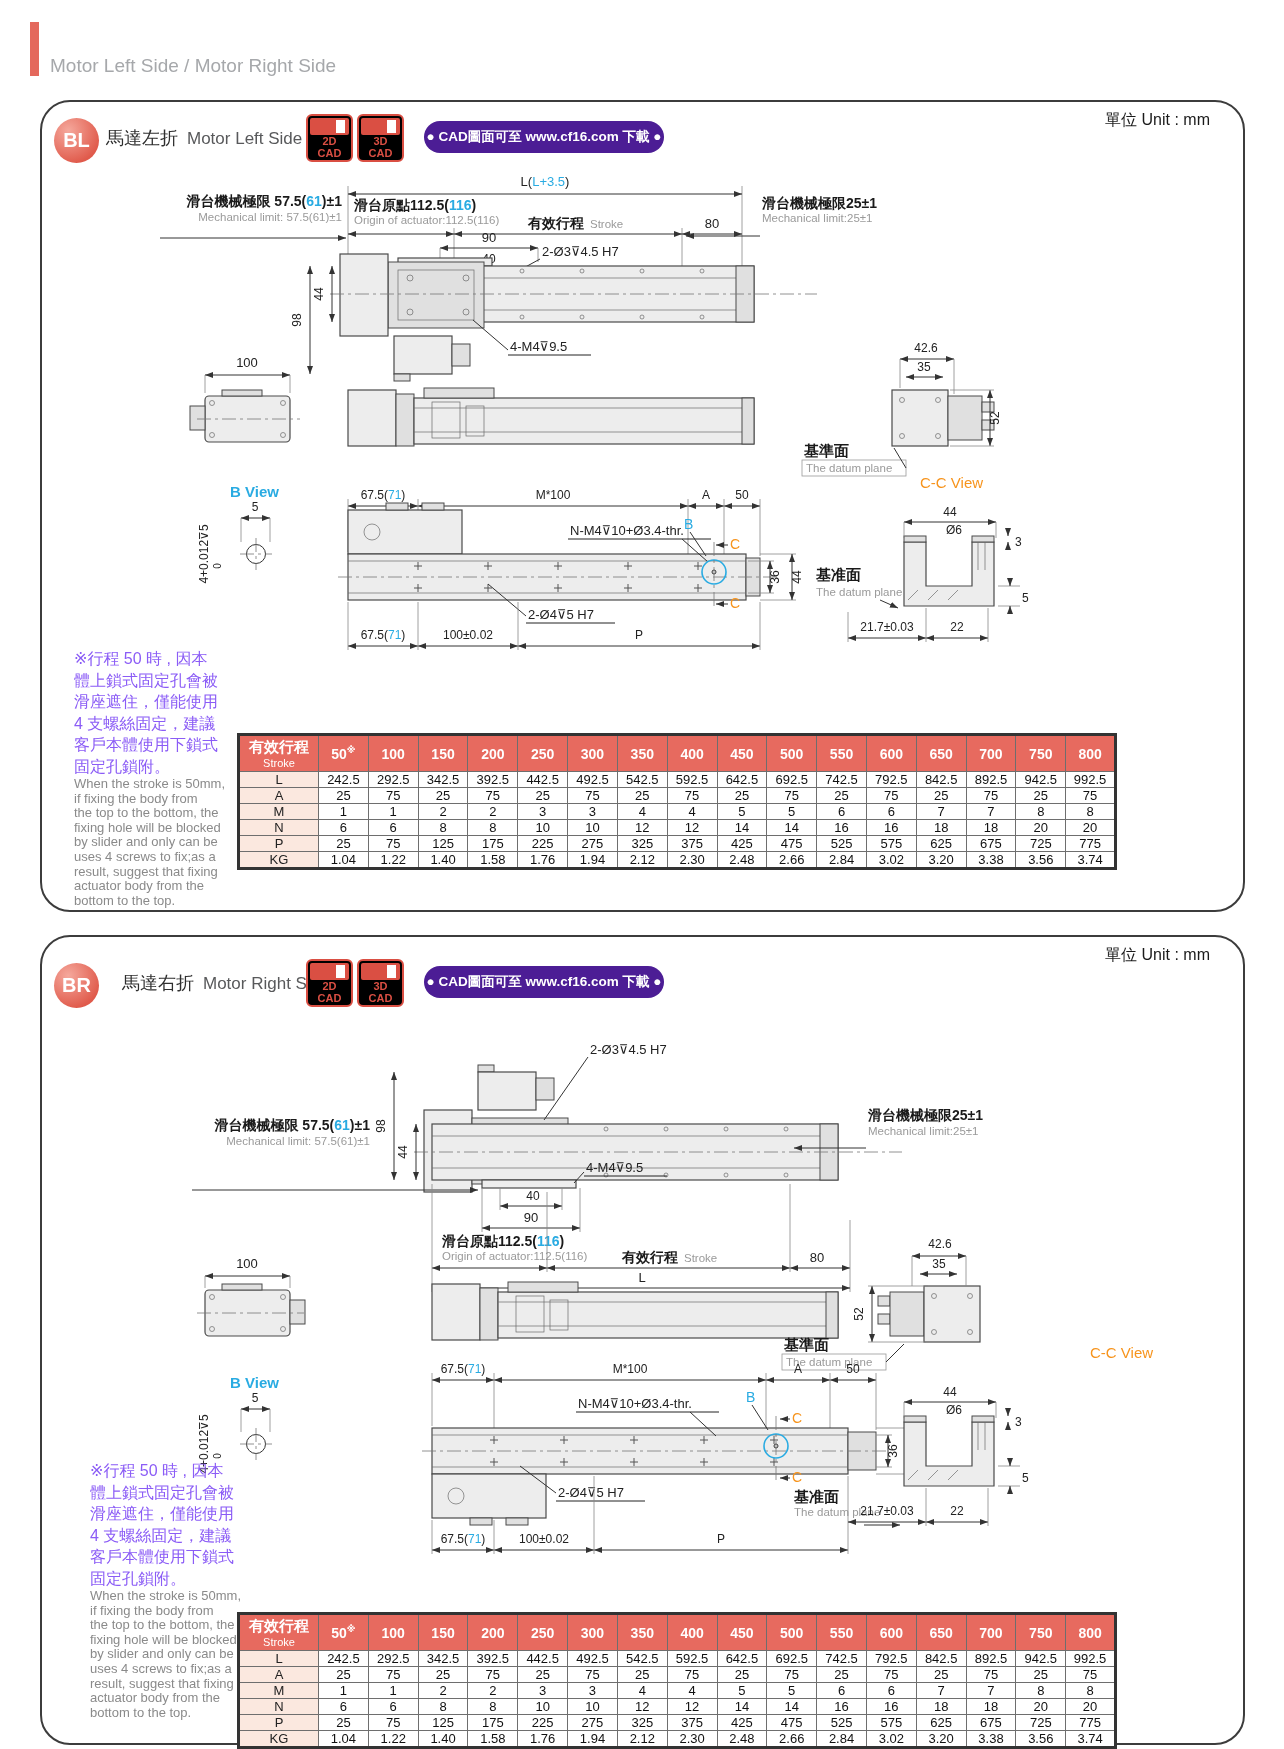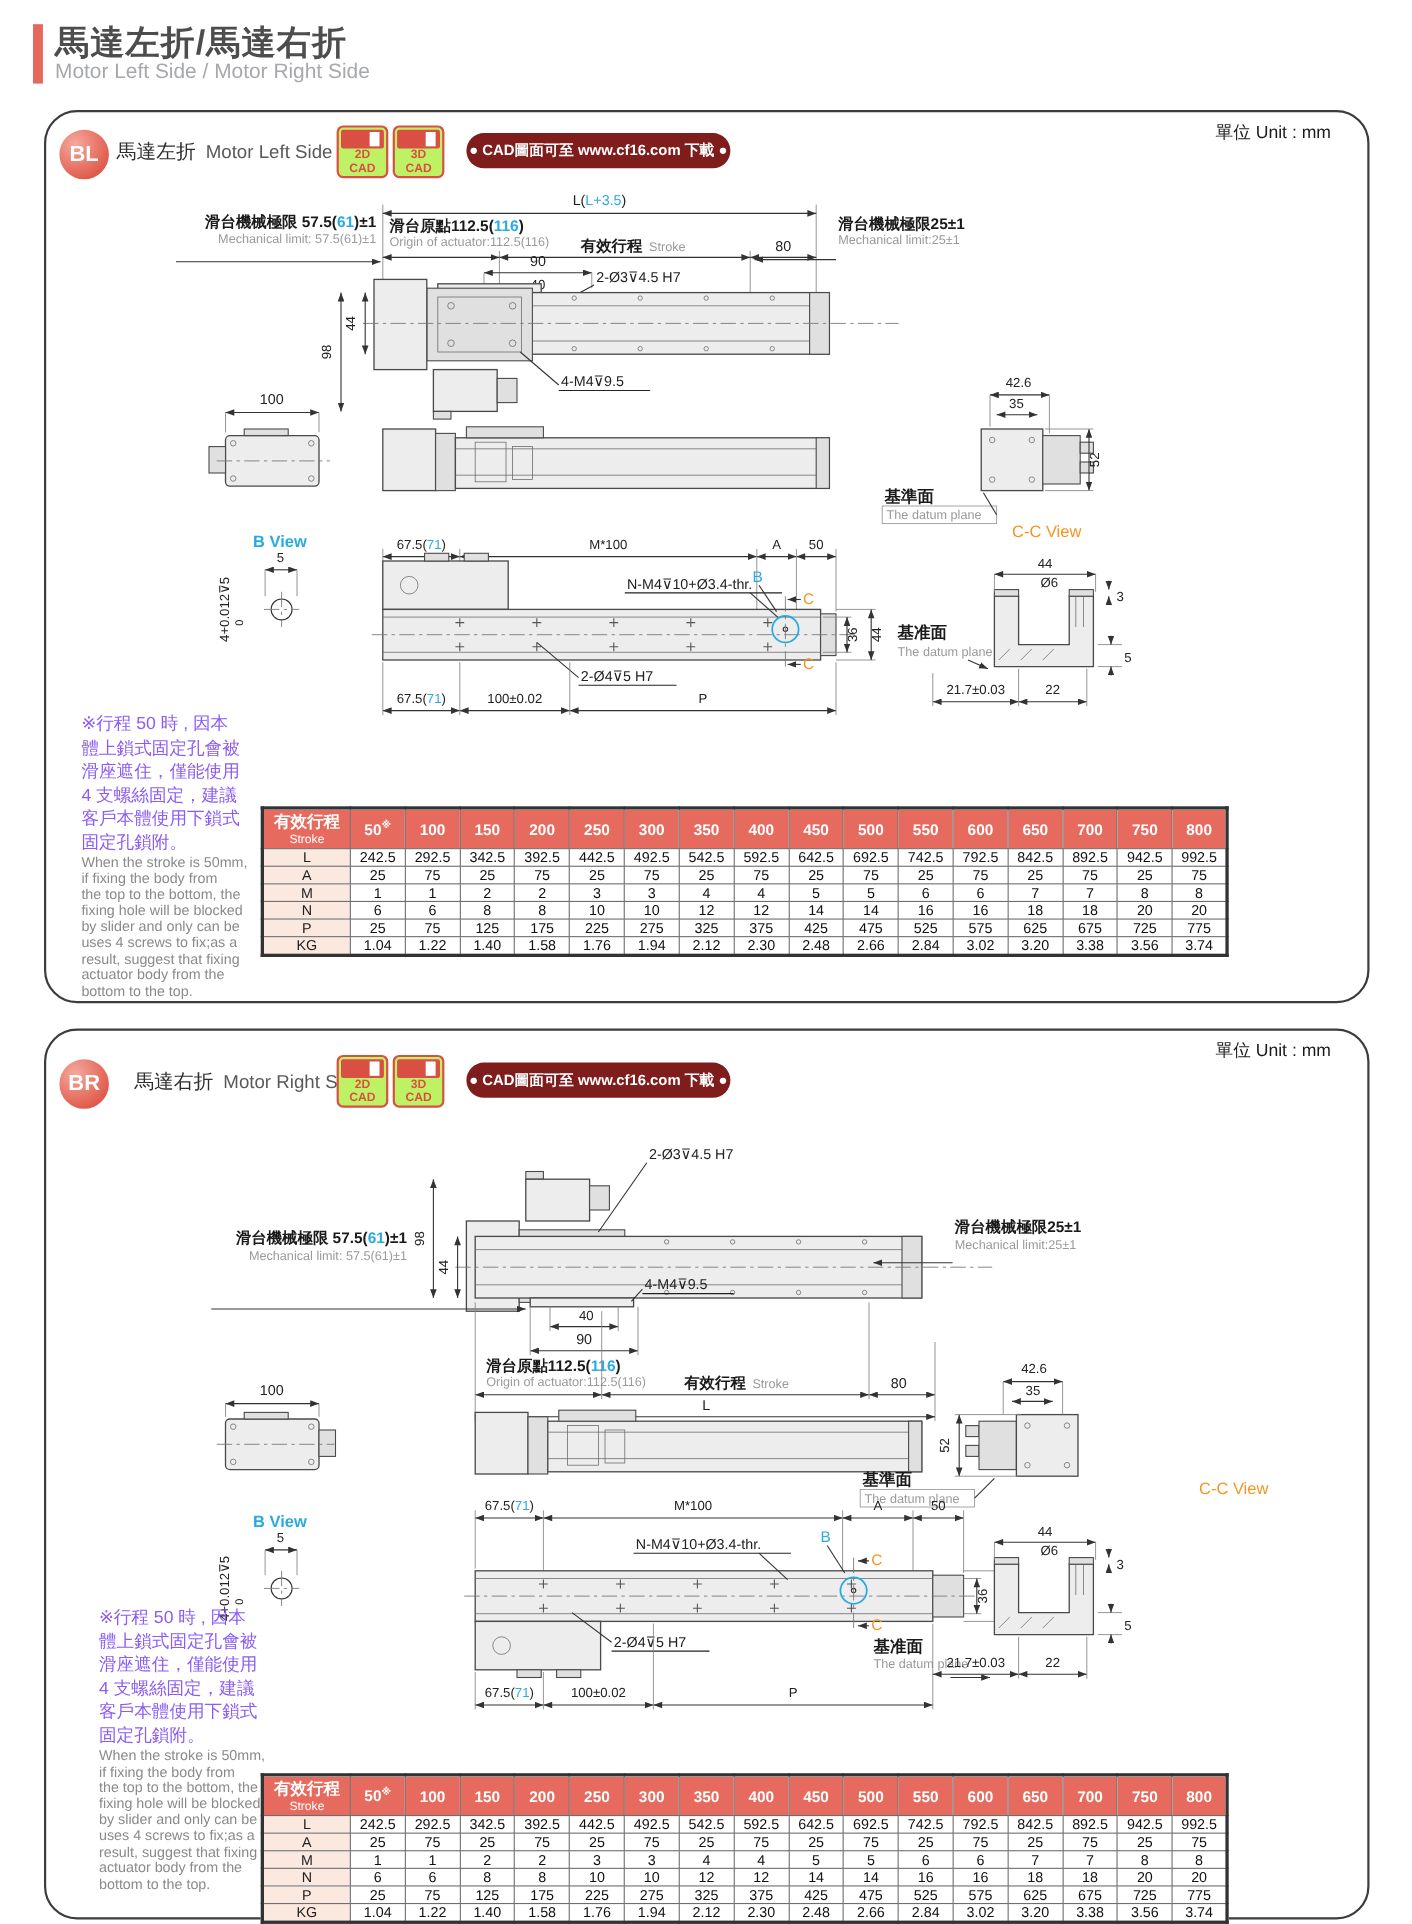--- a/index.html
+++ b/index.html
@@ -10,25 +10,25 @@
   .redbar{position:absolute;left:30px;top:22px;width:9px;height:54px;background:#e4685c}
   .h-zh{position:absolute;left:50px;top:18px;font-size:31px;font-weight:bold;color:#4d4d4d;letter-spacing:1px}
   .h-en{position:absolute;left:50px;top:55px;font-size:19px;font-weight:normal;color:#a6a8ab}
   
   .panel{position:absolute;left:40px;width:1205px;border:2px solid #3c3c3c;border-radius:30px;background:#fff}
   .unit{position:absolute;width:170px;text-align:right;font-size:16px;color:#1a1a1a}
   .badge{position:absolute;width:45px;height:45px;border-radius:50%;background:radial-gradient(circle at 32% 28%,#f5a89c,#e05a4b 75%);color:#fff;font-size:20px;font-weight:bold;display:flex;align-items:center;justify-content:center}
   .ptitle{position:absolute;display:flex;align-items:baseline;gap:9px}
   .ptitle .tzh{font-size:18px;font-weight:normal;color:#2e2e2e}
   .ptitle .ten{font-size:17px;color:#58595b}
-  .cadicon{position:absolute;width:47px;height:48px;background:#bef264;border:2.5px solid #da4f43;border-radius:6px}
+  .cadicon{position:absolute;width:47px;height:48px;background:#000000;border:2.5px solid #da4f43;border-radius:6px}
   .cad-top{position:absolute;left:2px;right:2px;top:2px;height:17px;background:#da4f43;border-radius:2px}
   .cad-slot{position:absolute;right:4px;top:2px;width:9px;height:13px;background:#fff}
   .cad-label{position:absolute;left:0;right:0;top:20px;text-align:center;font-size:11px;line-height:11.5px;font-weight:bold;color:#da4f43}
-  .pill{position:absolute;width:240px;height:32px;border-radius:16px;background:#7f1d1d;color:#fff;font-size:13.5px;font-weight:bold;display:flex;align-items:center;justify-content:center;white-space:nowrap}
+  .pill{position:absolute;width:240px;height:32px;border-radius:16px;background:#4c1d95;color:#fff;font-size:13.5px;font-weight:bold;display:flex;align-items:center;justify-content:center;white-space:nowrap}
   
   .note{position:absolute}
   .note-zh{font-size:16px;line-height:21.5px;color:#8b5cf6;white-space:pre-line}
   .note-en{font-size:13px;line-height:14.6px;color:#8a8a8a;white-space:pre-line;margin-top:0}
   
   .spec{position:absolute;width:880px;border-collapse:collapse;background:#fff;table-layout:fixed;border:3px solid #333}
   .spec th,.spec td{border:1px solid #6e6e6e;text-align:center;vertical-align:middle;overflow:hidden}
   .spec thead th{background:#e76a5f;color:#fff;font-weight:bold;font-size:14px;height:37px}
   .spec thead th.t-corner{width:80px}
   .t-corner-zh{font-size:15px;font-weight:bold}
@@ -59,21 +59,20 @@
   .cl{stroke:#777;stroke-width:0.8;stroke-dasharray:14 4 3 4;fill:none}
   .hl{stroke:#29abe2;stroke-width:1.6;fill:none}
   .cross{stroke:#555;stroke-width:1;fill:none}
 </style>
 </head>
 <body>
 
 <div class="page">
 
   <div class="redbar"></div>
-  <div class="h-zh">馬達左折/馬達右折</div>
   <div class="h-en">Motor Left Side / Motor Right Side</div>
 
   <div class="panel" style="top:100px;height:812px"></div>
   <div class="unit" style="left:1040px;top:110px">單位 Unit : mm</div>
   <div class="badge" style="left:54px;top:118px">BL</div>
   <div class="ptitle" style="left:106px;top:126px">
     <span class="tzh">馬達左折</span>
     <span class="ten">Motor Left Side</span>
   </div>
   <div class="cadicon" style="left:306px;top:114px">

